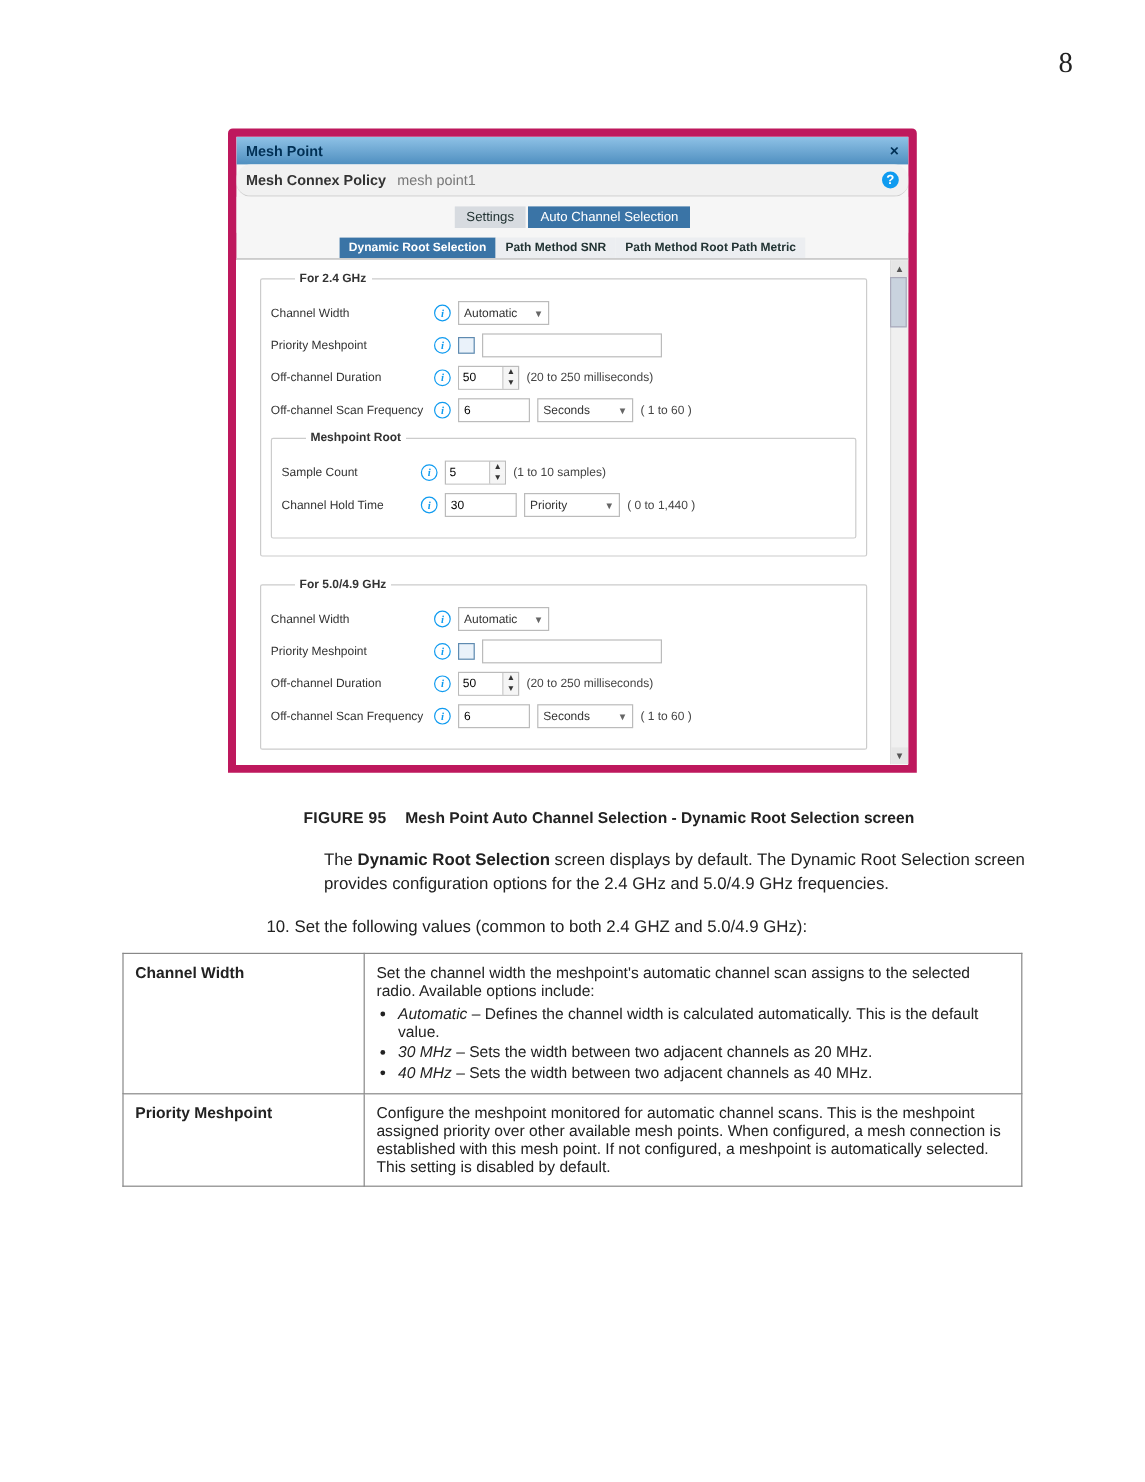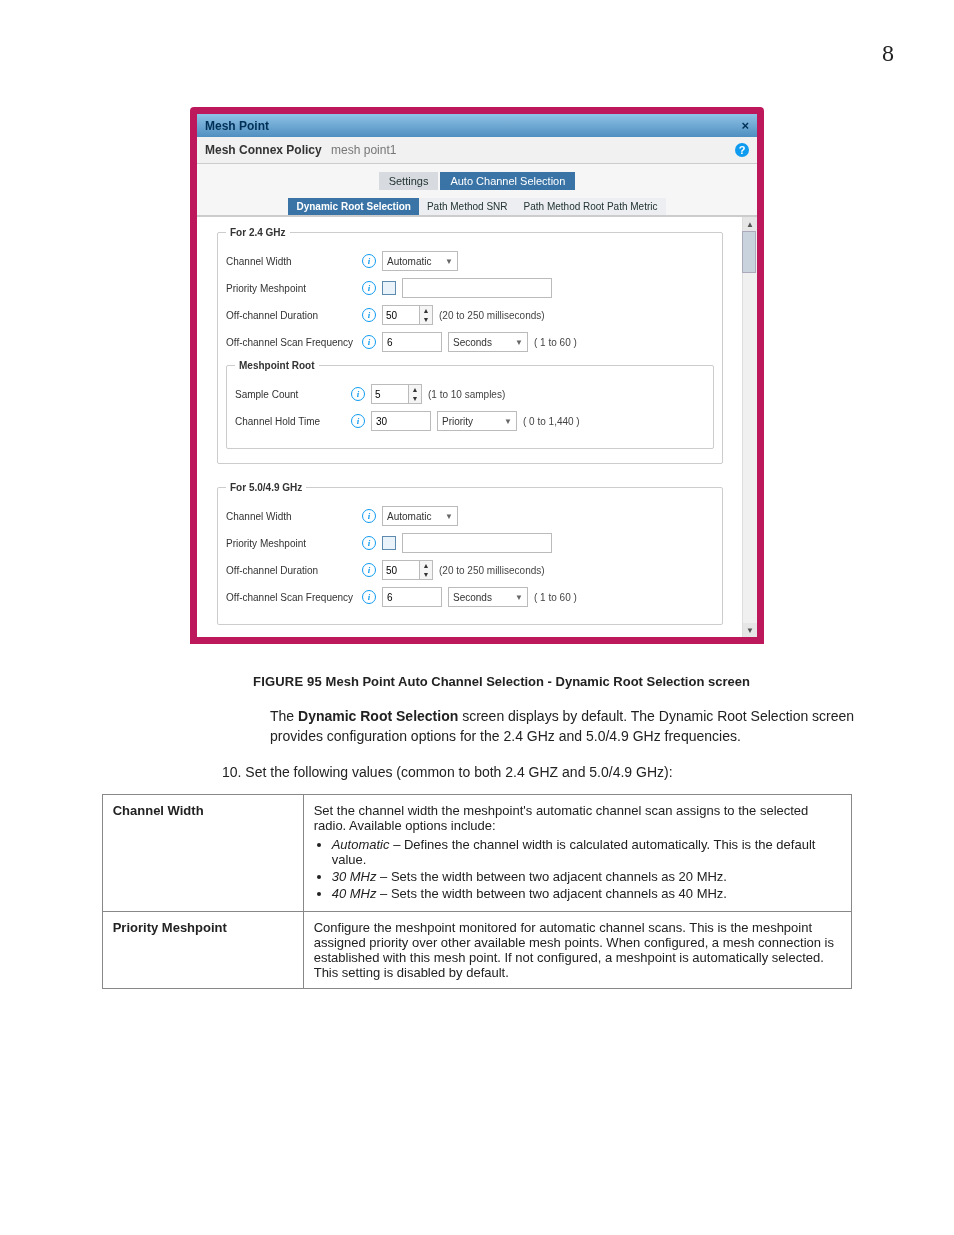--- a/index.html
+++ b/index.html
@@ -41,20 +41,21 @@
   }
   .dlg-title .close { font-weight: bold; cursor: pointer; font-size: 13px; color:#003055; }
   .dlg-sub {
     background: #f1f1f1;
     padding: 6px 8px;
     display: flex;
     justify-content: space-between;
     align-items: center;
     border-bottom: 1px solid #ccc;
     font-size: 12px;
+    border-radius: 12px;
   }
   .dlg-sub .policy-label { font-weight: bold; color: #333; }
   .dlg-sub .policy-name { color: #777; margin-left: 6px; font-weight: normal; }
   .help-icon {
     width: 14px; height: 14px; border-radius: 50%;
     background: #0f9bf0; color:#fff; display:inline-flex;
     align-items:center; justify-content:center; font-weight:bold;
     font-size:11px;
   }
   .tabrow { text-align: center; padding: 8px 0 0 0; background:#f6f6f6; }
@@ -62,21 +63,21 @@
   .tab {
     background:#3a74a6; color:#fff; padding:3px 10px; font-size:11px;
     border: none; cursor:pointer;
   }
   .tab.inactive { background:#d7dbe0; color:#233; }
   .subtabs { display:flex; justify-content:center; gap:0; border-bottom:1px solid #ccc; padding-bottom:0; }
   .subtab {
     background:#3a74a6; color:#fff; padding:3px 8px; font-size:10px;
     border:none; cursor:pointer;
   }
-  .subtab.inactive { background:#eceef1; color:#233; font-weight:normal; }
+  .subtab.inactive { background:#eceef1; color:#233; font-weight:bold; }
   .subtab:not(.inactive){ font-weight:bold; }
   .panel {
     position: relative;
     padding: 10px 20px 10px 20px;
     height: 400px;
     overflow-y: auto;
     background:#fff;
     border-top:1px solid #ccc;
   }
   .scrollbar-stub {
@@ -86,21 +87,21 @@
   .scroll-up, .scroll-down {
     position:absolute; right:0; width:14px; height:14px;
     background:#e6e6e6; display:flex; align-items:center; justify-content:center;
     font-size:8px; color:#555;
   }
   .scroll-up{top:0;} .scroll-down{bottom:0;}
   .scroll-thumb { position:absolute; right:1px; top:14px; width:12px; height:40px; background:#c9d3de; border:1px solid #aab; }
   fieldset {
     border:1px solid #ccc; border-radius:2px; margin:0 14px 18px 0; padding:6px 8px 10px 8px;
   }
-  legend { font-weight:bold; font-size:10px; color:#333; padding:0 4px; }
+  legend { font-weight:bold; font-size:10px; color:#333; padding:0 4px;margin-left:20px; }
   .row {
     display:flex; align-items:center; gap:6px; margin:7px 0; font-size:10px;
     color:#333;
   }
   .row .lbl { width:130px; }
   .inner .row .lbl { width:110px; }
   .info-icon {
     width:12px;height:12px;border-radius:50%;background:#fff;border:1px solid #0f9bf0;
     display:inline-flex;align-items:center;justify-content:center;
     color:#0f9bf0;font-weight:bold;font-size:9px;font-style:italic;font-family:serif;
@@ -130,21 +131,21 @@
   .btn {
     border:1px solid #aaa; border-radius:3px; padding:2px 14px; font-size:11px;
     background:linear-gradient(#fff,#e6e6e6); cursor:pointer;
   }
   .btn.disabled { color:#aaa; }
   .btn.primary { font-weight:bold; }
   
   .caption {
     text-align:left; margin: 6px 0 18px 150px; font-size:13px;
   }
-  .caption .fig { font-weight:bold; text-transform:uppercase; letter-spacing:0.2px; padding-left:43px;}
+  .caption .fig { font-weight:bold; text-transform:uppercase; letter-spacing:0.2px; margin-right:12px;padding-left:43px;}
   .caption .ftitle { font-weight:600; }
   .body-text { margin-left:210px; margin-right:30px; font-size:14px; line-height:1.4; }
   .step { margin:18px 0 14px 162px; font-size:14px; }
   
   table.def {
     width: 90%; margin: 0 auto; border-collapse: collapse; font-size:13px;
   }
   table.def td { border:1px solid #888; padding:8px 10px; vertical-align:top; }
   table.def td:first-child { width:180px; font-weight:600; }
   table.def ul { margin:4px 0 0 18px; padding:0; }

